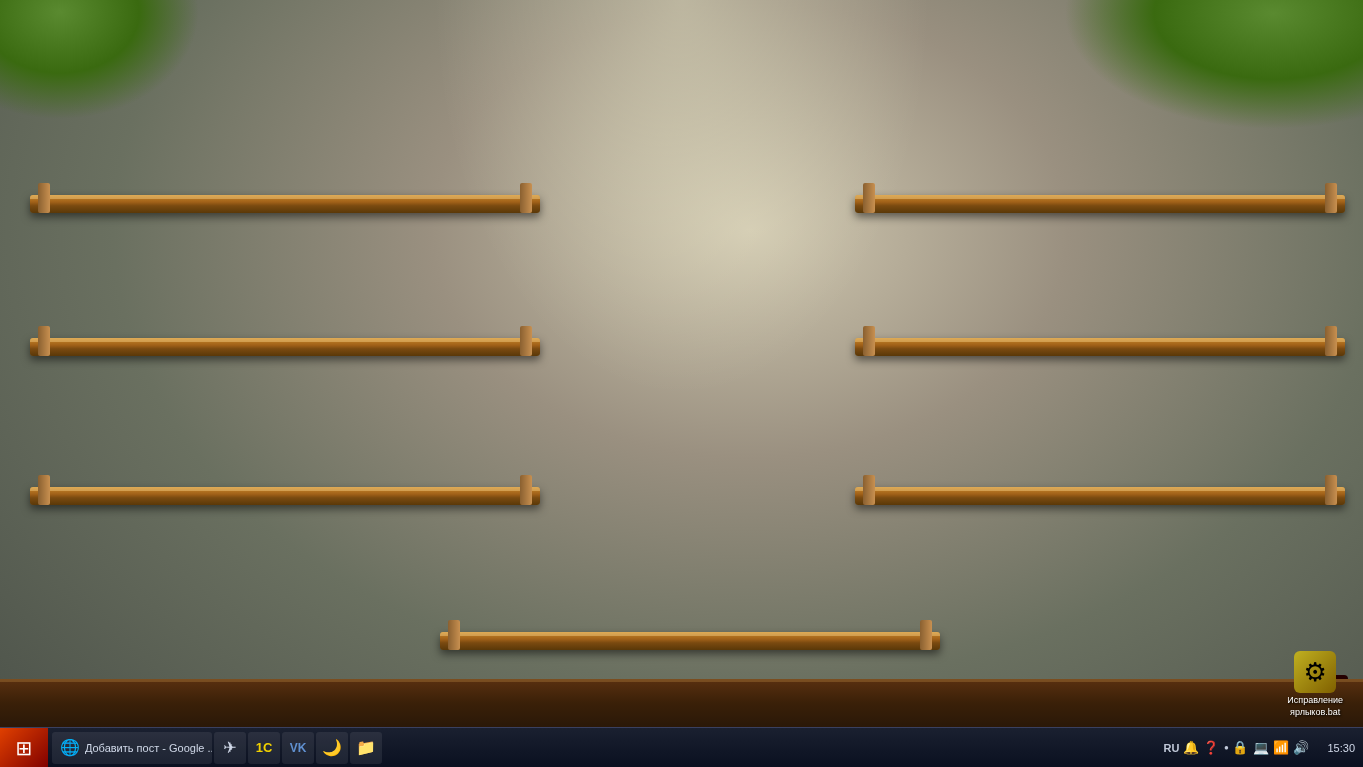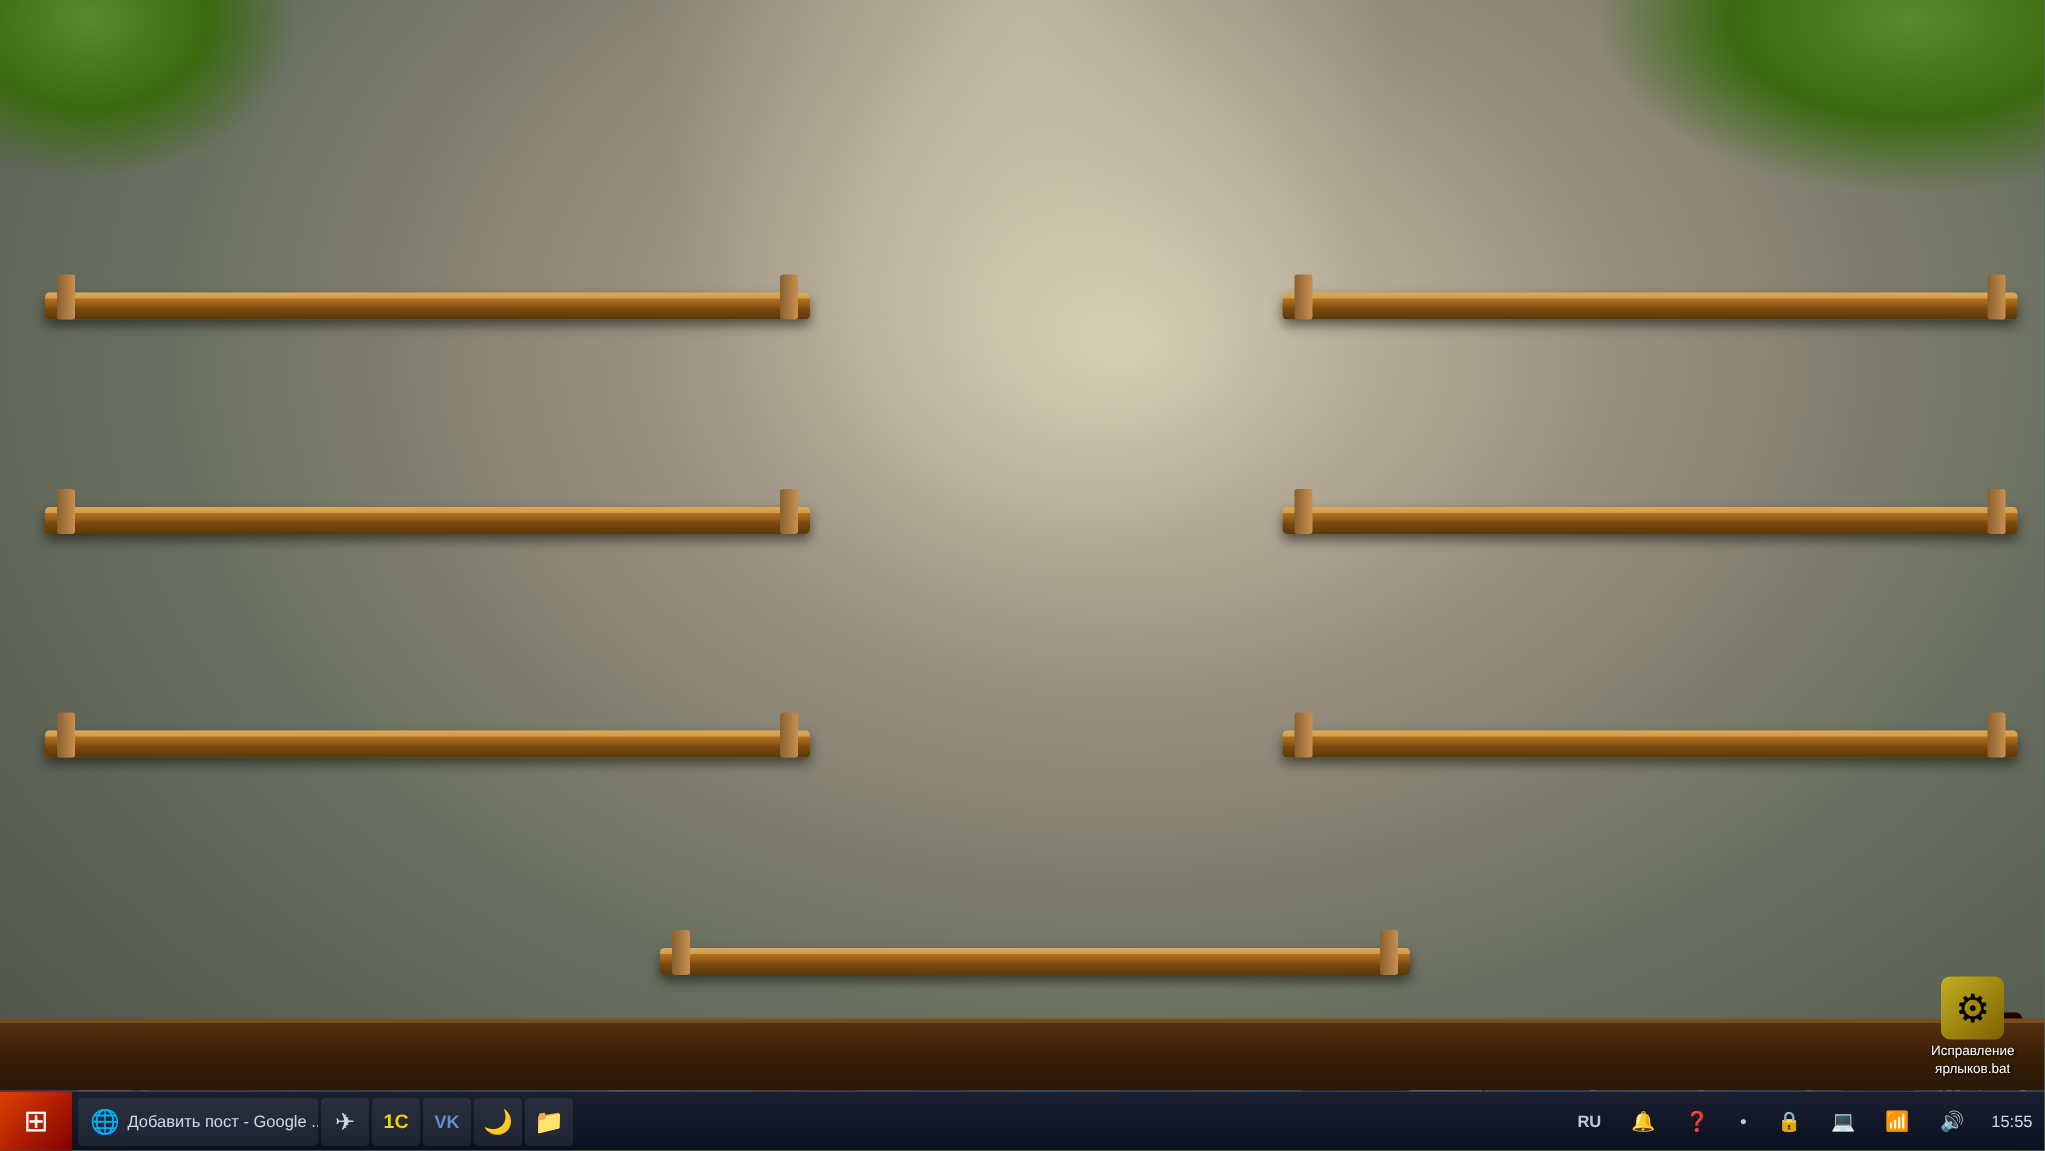--- a/index.html
+++ b/index.html
@@ -204,21 +204,21 @@
       white-space: nowrap;
       max-width: 160px;
       overflow: hidden;
     }
     .taskbar-item-icon { font-size: 16px; flex-shrink: 0; }
 
     .taskbar-tray {
       display: flex;
       align-items: center;
       padding: 0 8px;
-      gap: 16px;
+      gap: 0;
     }
 
     .tray-icon {
       font-size: 13px;
       color: #c0c8d8;
       cursor: pointer;
       padding: 2px;
     }
 
     .taskbar-clock {
@@ -527,15 +527,15 @@
     <span class="tray-icon" style="font-size:11px; font-weight:bold;">RU</span>
     <span class="tray-icon">🔔</span>
     <span class="tray-icon">❓</span>
     <span class="tray-icon" style="font-size:8px;">●</span>
     <span class="tray-icon">🔒</span>
     <span class="tray-icon">💻</span>
     <span class="tray-icon">📶</span>
     <span class="tray-icon">🔊</span>
   </div>
   <div class="taskbar-clock">
-    <span>15:55</span>
+    <span>15:30</span>
   </div>
 </div>
 
 </body></html>

